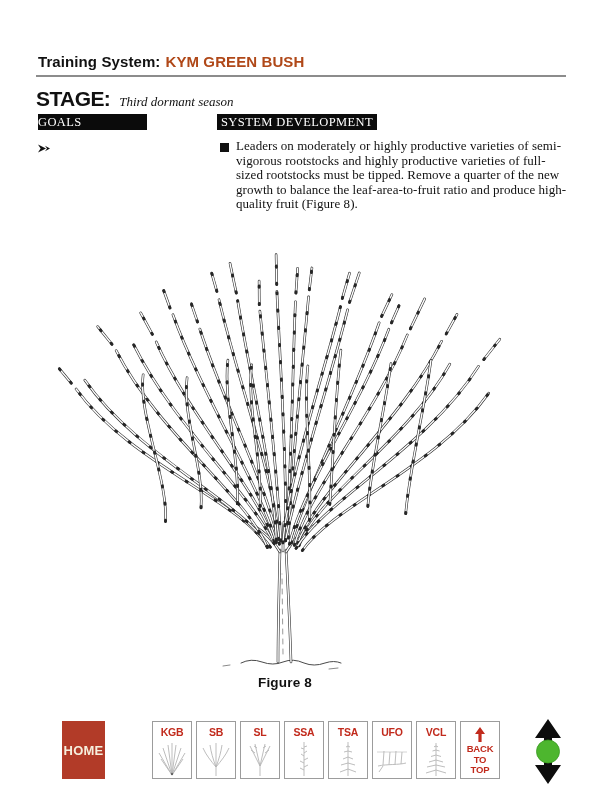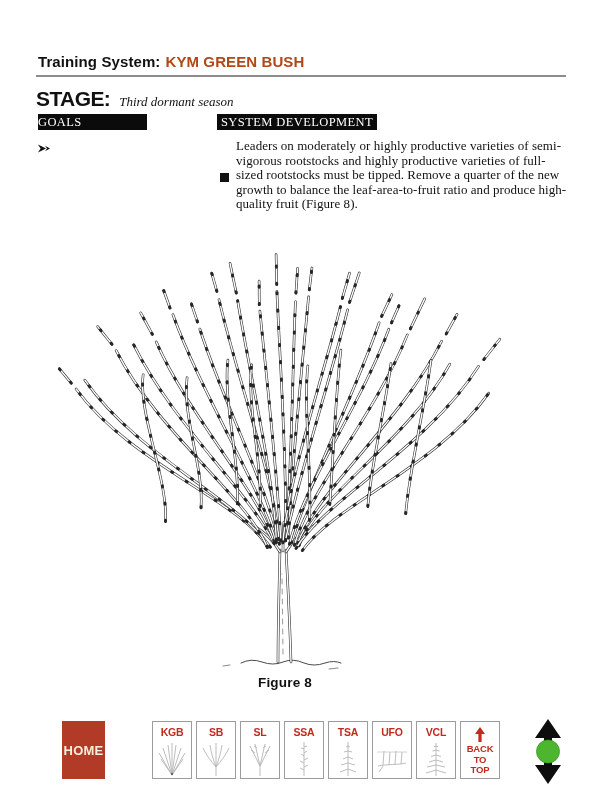--- a/index.html
+++ b/index.html
@@ -17,21 +17,21 @@
                font-family:"Liberation Serif",serif;font-size:12.5px;line-height:16px;letter-spacing:0.4px;}
   .goals-bar{left:38px;width:109px;}
   .sd-bar{left:217px;width:160px;text-align:center;}
   
   .goals-list{position:absolute;left:38px;top:140px;width:126px;}
   .goal-item{display:flex;align-items:flex-start;}
   .goal-bullet{flex:0 0 12px;margin-top:3px;}
   .goal-text{font-size:13px;font-weight:bold;line-height:16px;margin-left:5px;}
   
   .sd-list{position:absolute;left:220px;top:139px;width:348px;}
-  .sd-item{display:flex;align-items:center;}
+  .sd-item{display:flex;align-items:flex-start;}
   .sq-bullet{flex:0 0 9px;height:9px;background:#111;margin-top:4px;}
   .sd-text{font-family:"Liberation Serif",serif;font-size:13px;line-height:14.6px;margin-left:7px;letter-spacing:0.05px;}
   
   .figure-wrap{position:absolute;left:55px;top:226px;width:460px;}
   .figure-caption{position:absolute;left:55px;top:675px;width:460px;text-align:center;
                   font-size:13.5px;font-weight:bold;letter-spacing:0.2px;}
   
   .nav-home{position:absolute;left:62px;top:721px;width:43px;height:58px;background:var(--home-bg);
             display:flex;align-items:center;justify-content:center;cursor:pointer;}
   .nav-home span{color:var(--home-text);font-weight:bold;font-size:13px;letter-spacing:0.2px;}

